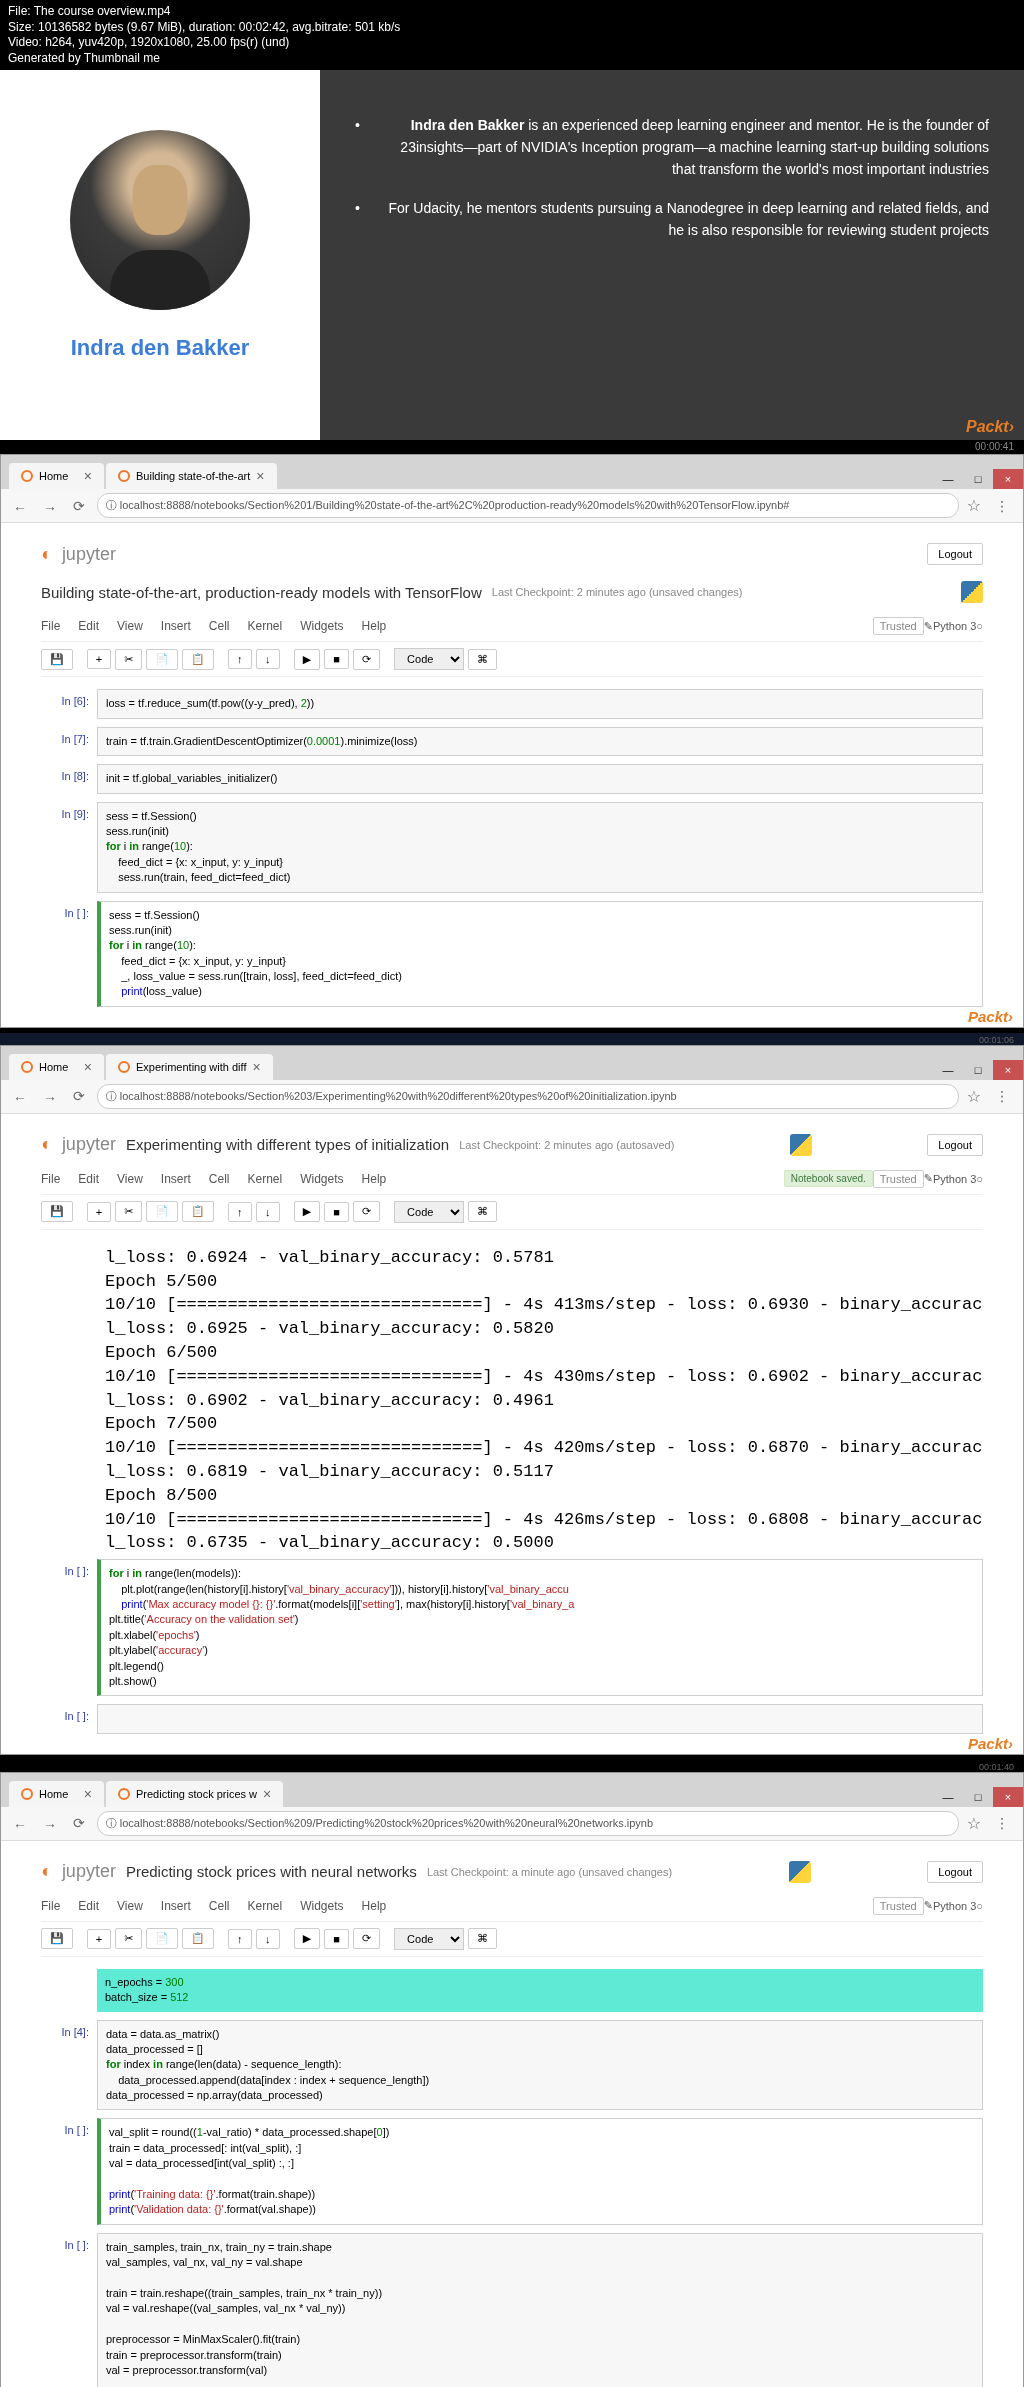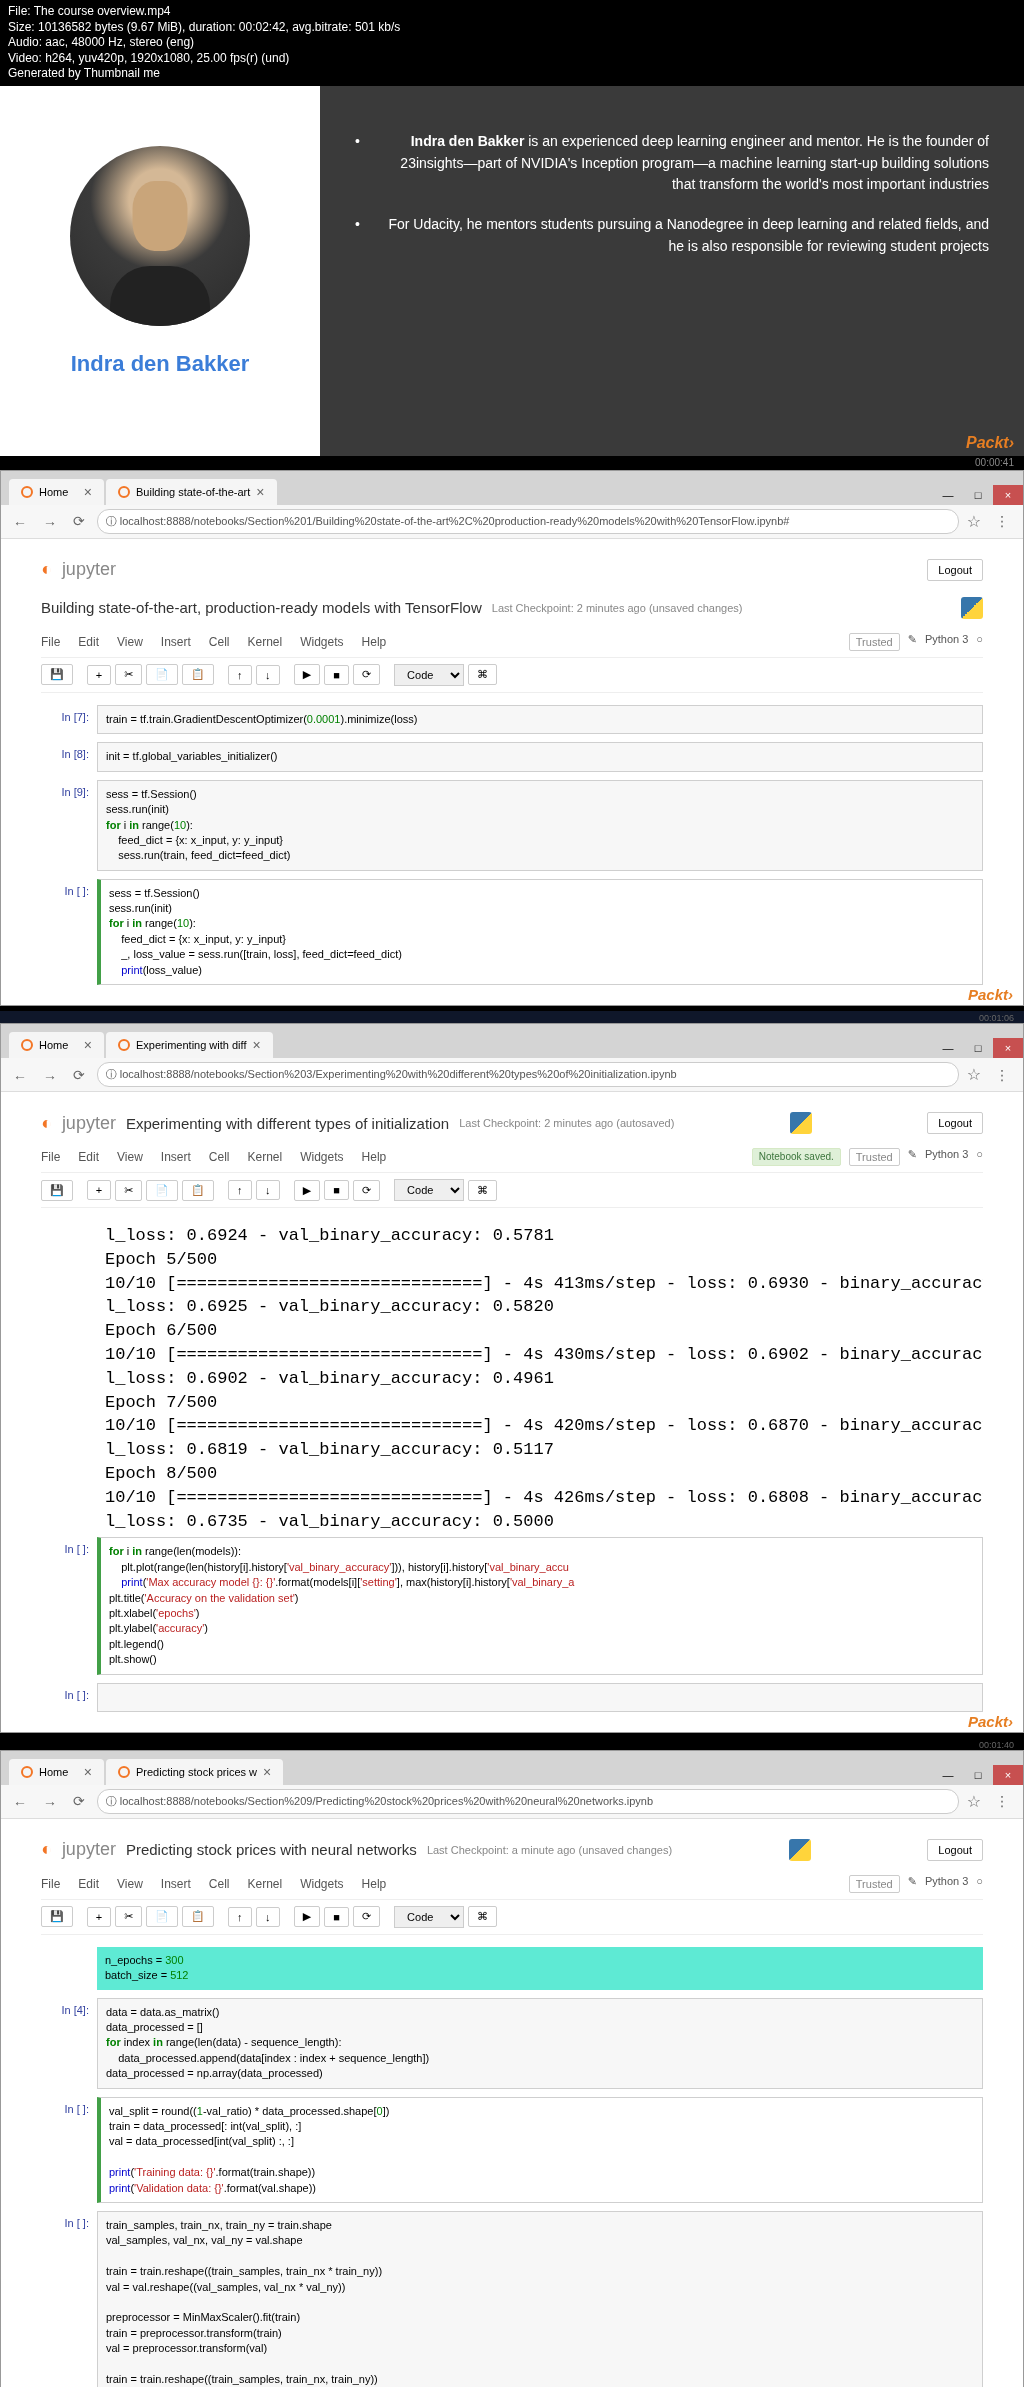--- a/index.html
+++ b/index.html
@@ -39,21 +39,21 @@
 .jupyter-content { padding: 12px 40px; background: #fff; }
 .jupyter-header { display: flex; align-items: center; gap: 10px; padding: 8px 0; }
 .jupyter-logo { color: #888; font-size: 18px; }
 .jupyter-logo-icon { color: #f37626; font-size: 18px; }
 .jupyter-title { font-size: 15px; color: #333; }
 .checkpoint { font-size: 11px; color: #888; }
 .logout-btn { margin-left: auto; padding: 4px 10px; border: 1px solid #ccc; font-size: 11px; border-radius: 2px; }
 .python-icon { width: 22px; height: 22px; background: linear-gradient(135deg, #3776ab 50%, #ffd43b 50%); border-radius: 3px; }
 
 .menubar { display: flex; gap: 18px; font-size: 12px; padding: 6px 0; border-bottom: 1px solid #eee; color: #555; align-items: center; }
-.menubar-right { margin-left: auto; display: flex; gap: 8px; font-size: 11px; }
+.menubar-right { margin-left: auto; display: flex; align-items: center; font-size: 11px; }
 .trusted { border: 1px solid #ccc; padding: 2px 6px; border-radius: 2px; color: #888; }
 
 .toolbar { display: flex; gap: 4px; padding: 6px 0; align-items: center; border-bottom: 1px solid #eee; }
 .tool-btn { border: 1px solid #ccc; padding: 3px 8px; font-size: 11px; border-radius: 2px; background: #fff; min-width: 24px; text-align: center; }
 .tool-sep { width: 6px; }
 .tool-select { border: 1px solid #ccc; padding: 3px 8px; font-size: 11px; min-width: 70px; }
 
 .cell-area { margin-top: 12px; font-family: Menlo, Monaco, Consolas, monospace; font-size: 11px; }
 .cell { display: flex; margin-bottom: 8px; }
 .cell-prompt { width: 56px; text-align: right; color: #303F9F; padding: 6px 8px 0 0; flex-shrink: 0; }
@@ -69,21 +69,20 @@
 
 .browser-packt { position: absolute; bottom: 2px; right: 10px; color: #e67e22; font-size: 15px; font-weight: bold; font-style: italic; z-index: 10; }
 .browser-ts { position: absolute; bottom: 0; right: 10px; color: #666; font-size: 9px; }
 </style>
 </head>
 <body>
 
 <div class="file-info">
   <div>File: The course overview.mp4</div>
   <div>Size: 10136582 bytes (9.67 MiB), duration: 00:02:42, avg.bitrate: 501 kb/s</div>
-  <div>Audio: aac, 48000 Hz, stereo (eng)</div>
   <div>Video: h264, yuv420p, 1920x1080, 25.00 fps(r) (und)</div>
   <div>Generated by Thumbnail me</div>
 </div>
 
 <div class="slide">
   <div class="slide-left">
     <div class="avatar"></div>
     <div class="author-name">Indra den Bakker</div>
   </div>
   <div class="slide-right">
@@ -164,20 +163,24 @@
       <span class="tool-sep"></span>
       <span class="tool-btn">▶</span>
       <span class="tool-btn">■</span>
       <span class="tool-btn">⟳</span>
       <span class="tool-sep"></span>
       <select class="tool-select"><option>Code</option></select>
       <span class="tool-btn">⌘</span>
     </div>
 
     <div class="cell-area">
+      <div class="cell">
+          <div class="cell-prompt">In [6]:</div>
+          <div class="cell-body">loss = tf.reduce_sum(tf.pow((y-y_pred), <span class="num">2</span>))</div>
+        </div>
       <div class="cell">
           <div class="cell-prompt">In [7]:</div>
           <div class="cell-body">train = tf.train.GradientDescentOptimizer(<span class="num">0.0001</span>).minimize(loss)</div>
         </div>
       <div class="cell">
           <div class="cell-prompt">In [8]:</div>
           <div class="cell-body">init = tf.global_variables_initializer()</div>
         </div>
       <div class="cell">
           <div class="cell-prompt">In [9]:</div>

